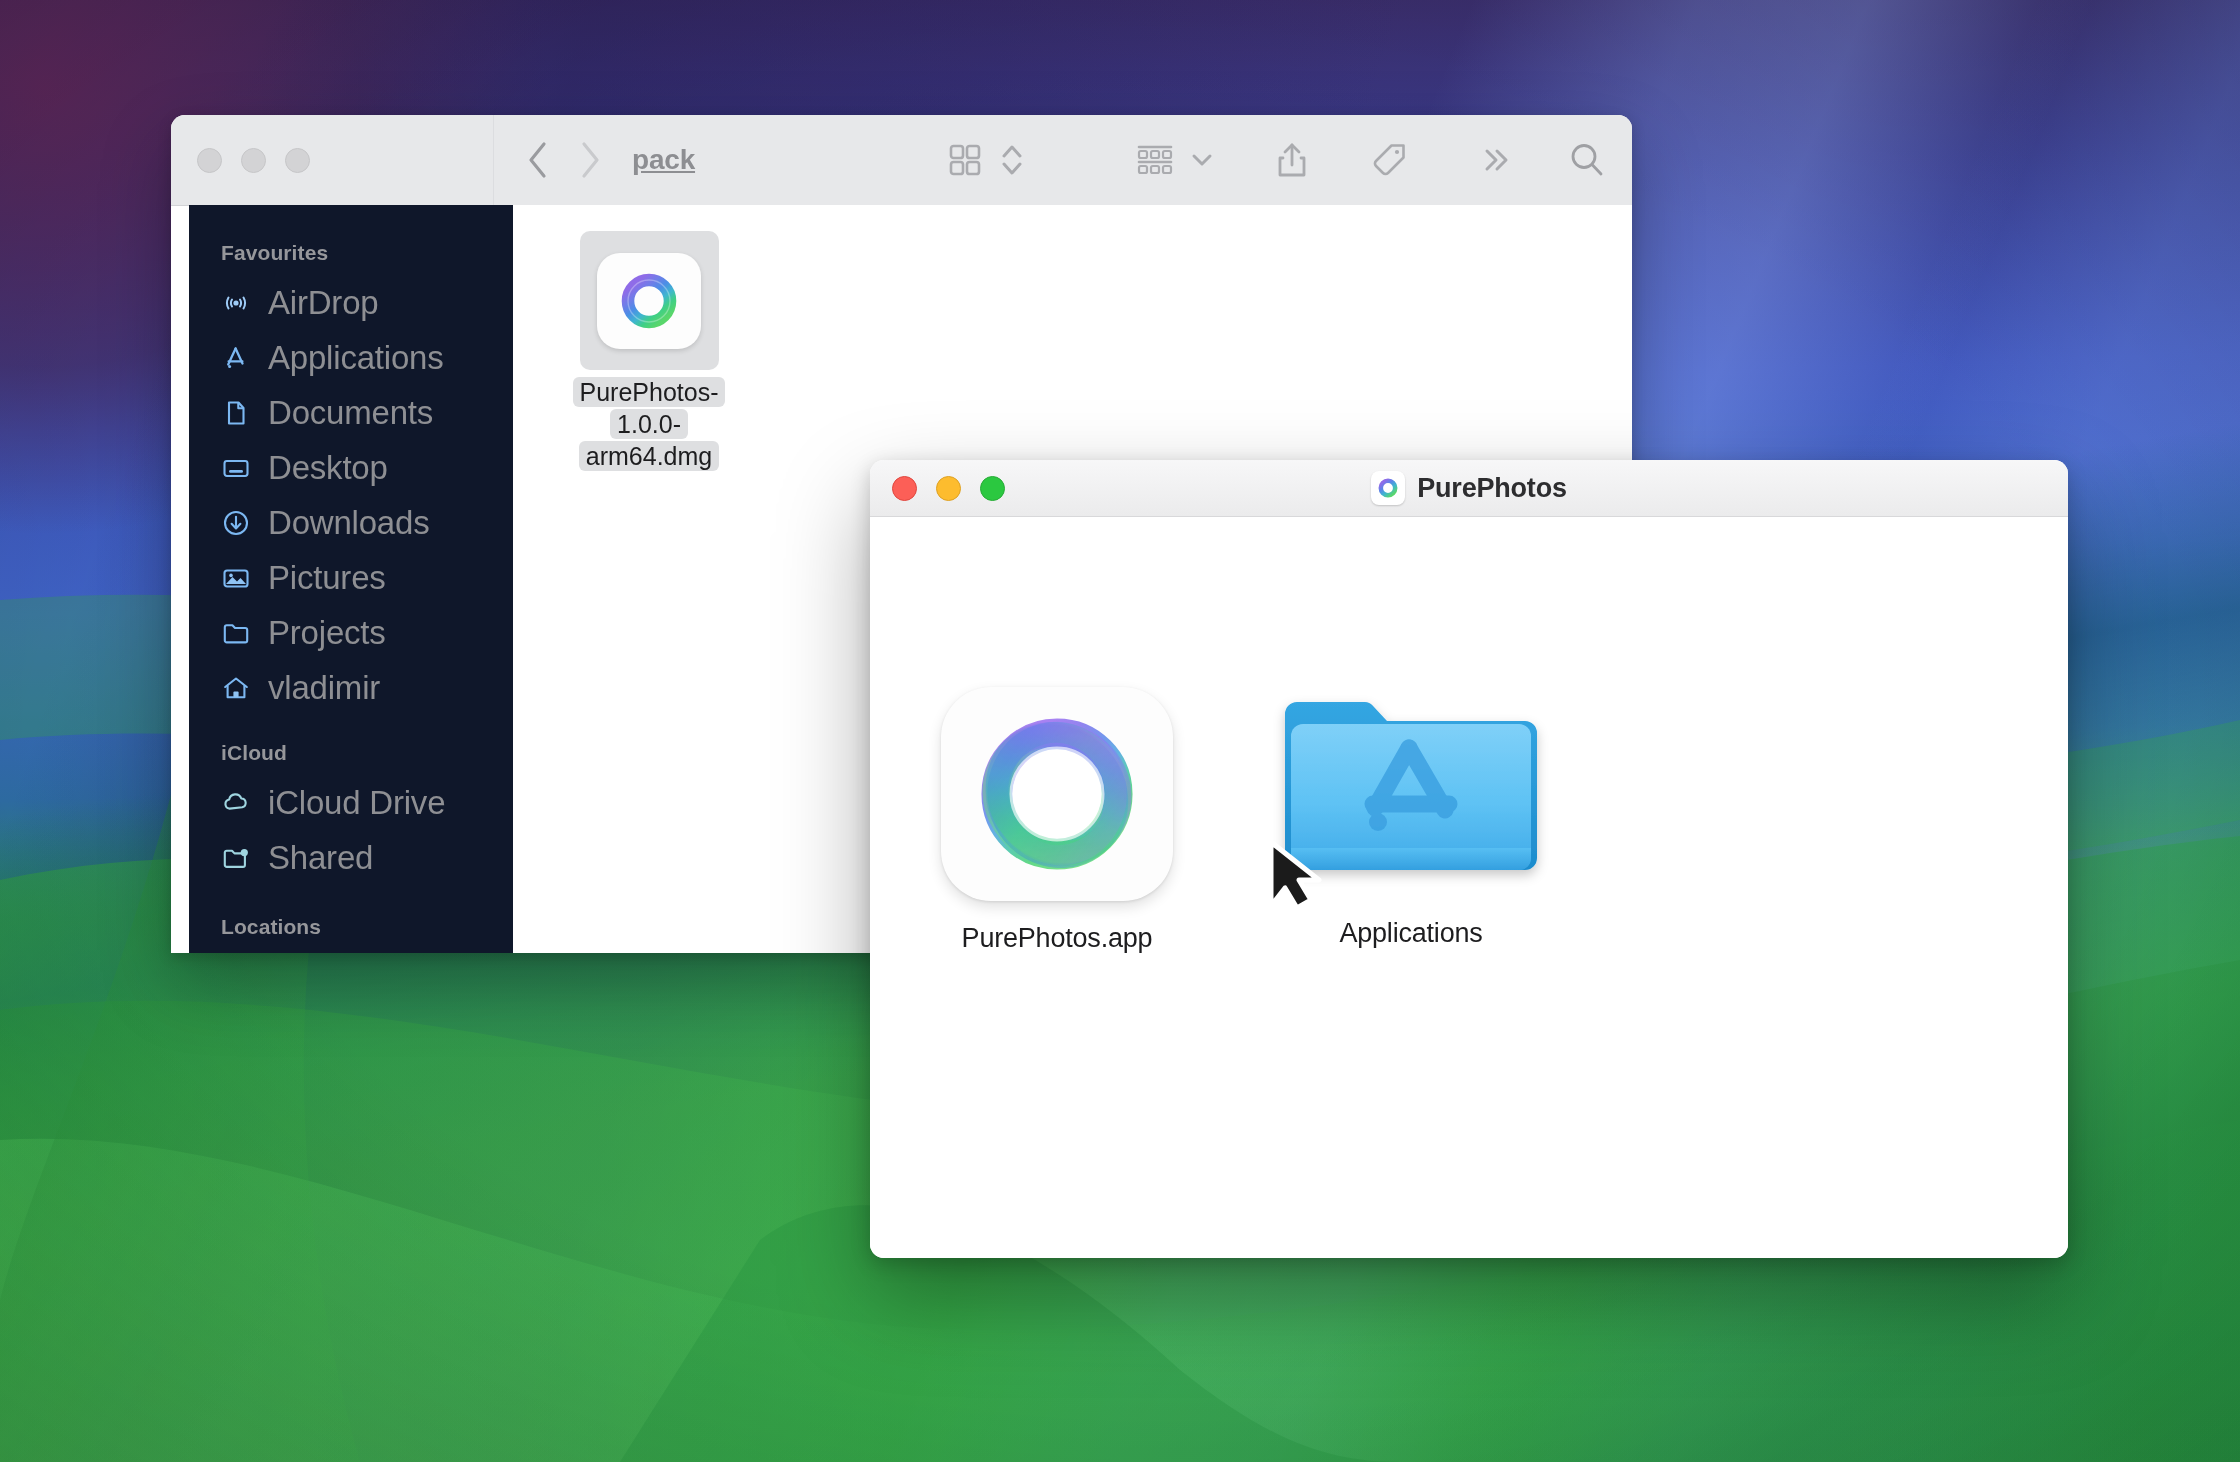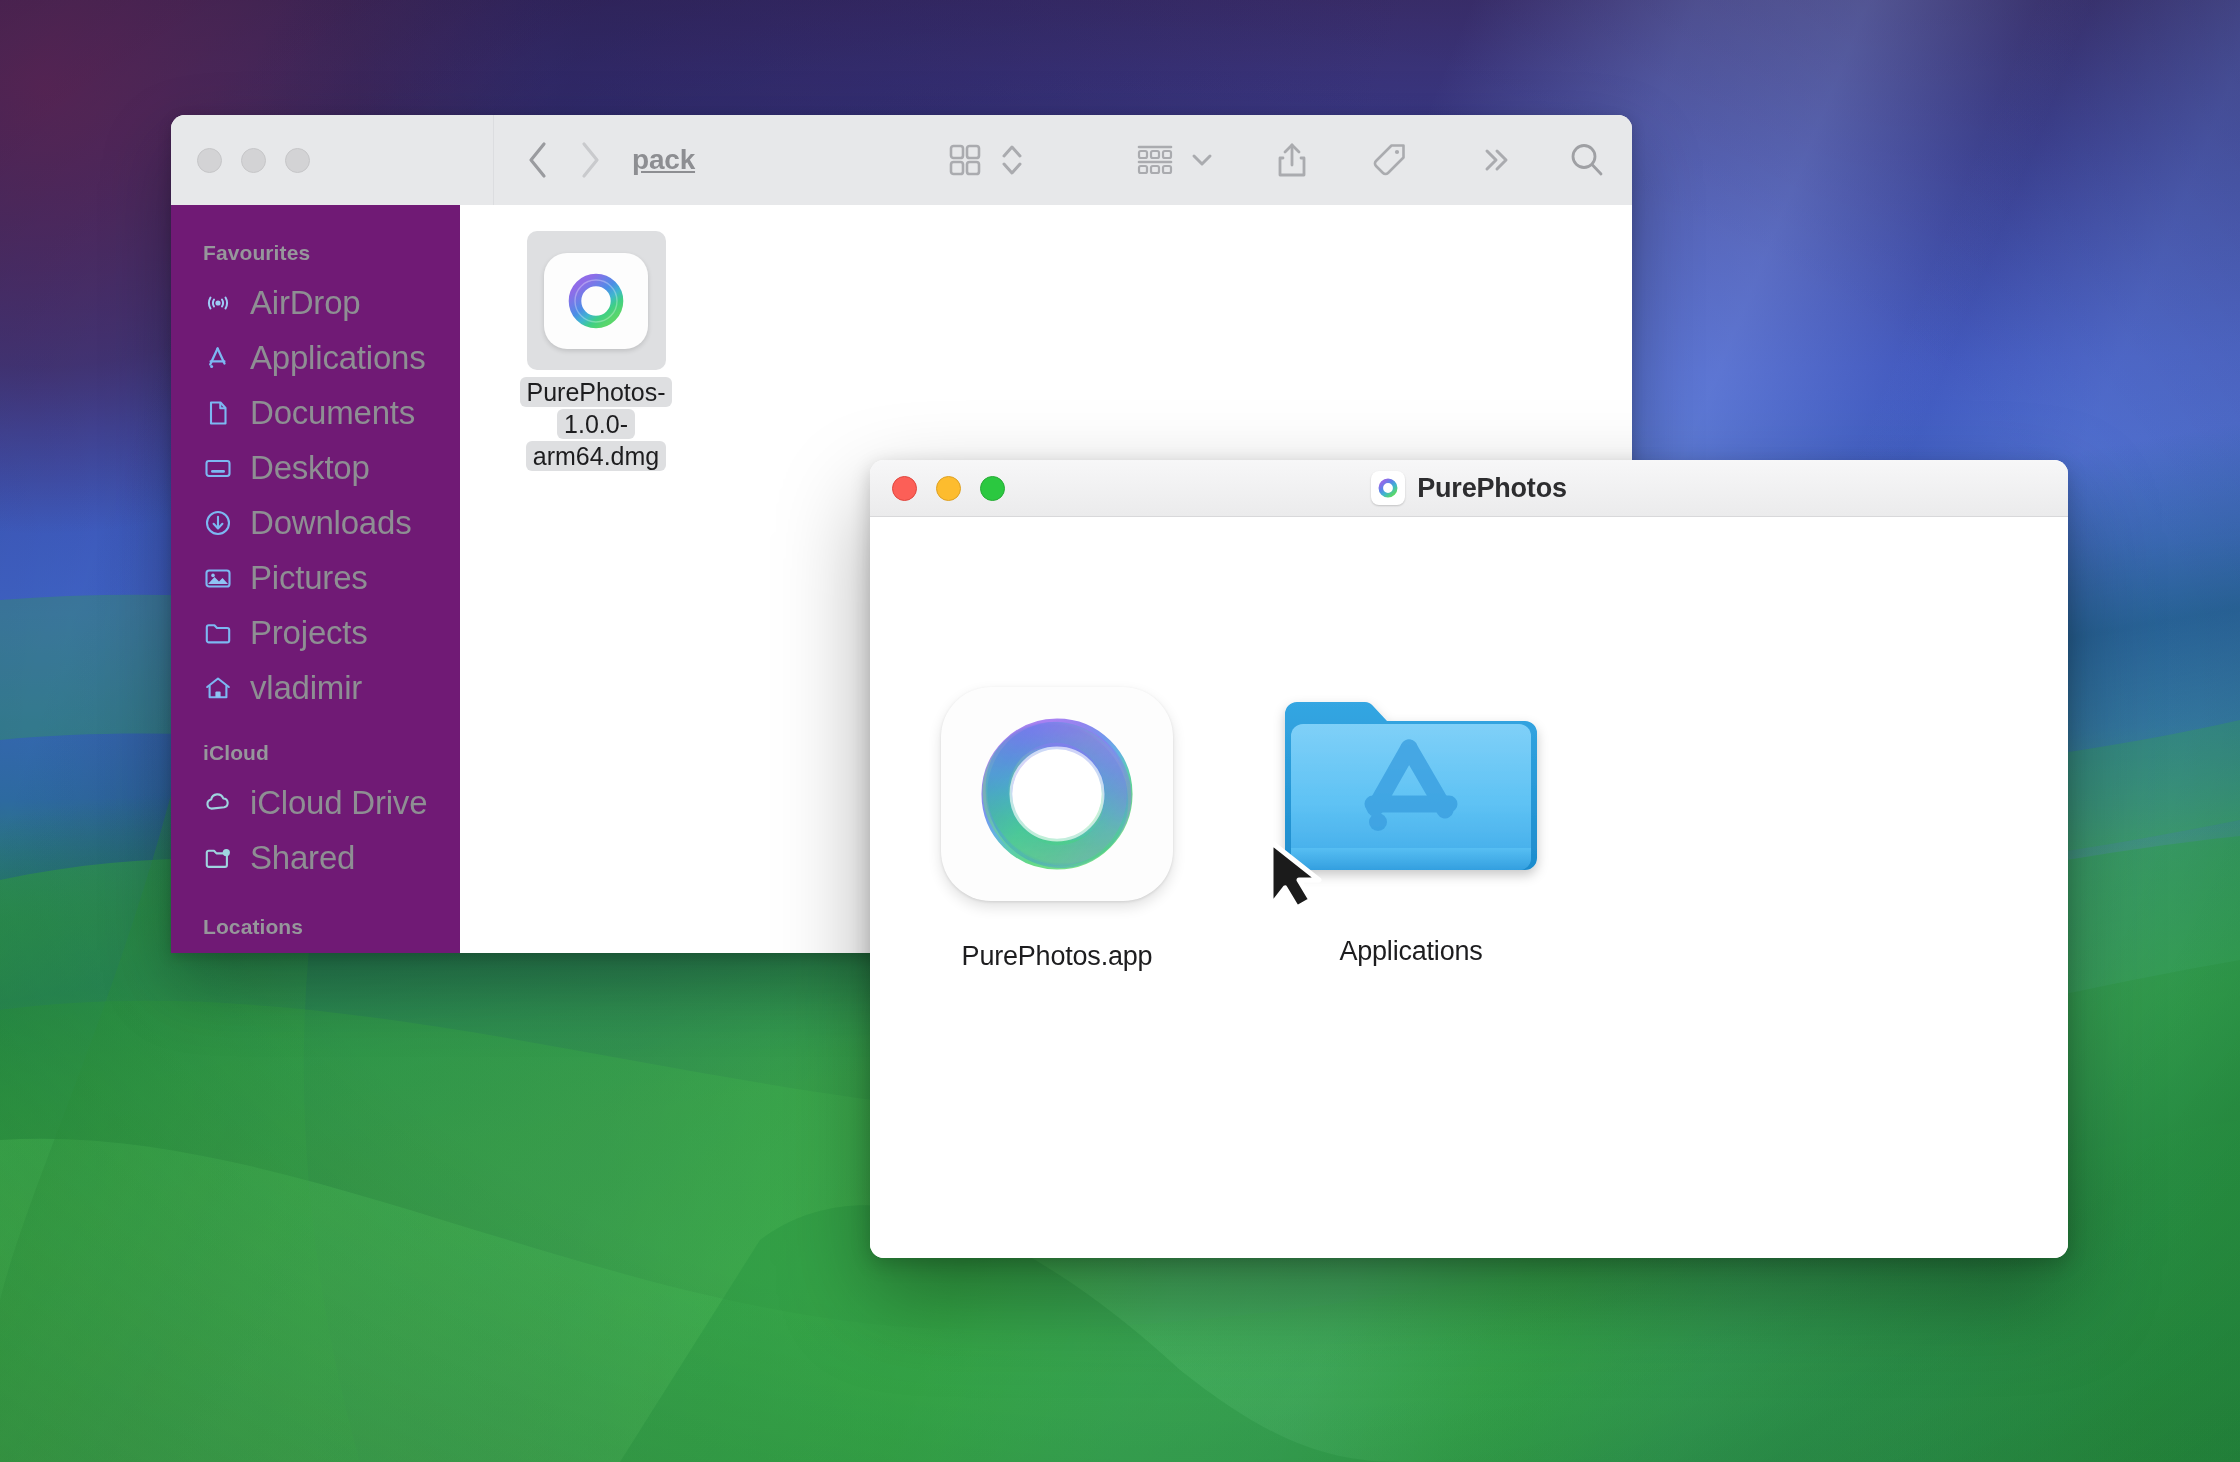--- a/index.html
+++ b/index.html
@@ -145,25 +145,26 @@
   .tb-group { display: flex; align-items: center; }
 
   #finder-body {
     position: absolute;
     left: 0; top: 90px;
     width: 1461px;
     height: 748px;
     display: flex;
   }
   #finder-sidebar {
-    width: 289px;
-    background: #701a75;
+    width: 324px;
+    background: #0f172a;
     padding-top: 22px;
     box-sizing: border-box;
     overflow: hidden;
+    margin-left: 18px;
   }
   .sb-section-title {
     font-size: 21px;
     font-weight: bold;
     color: #96979b;
     padding: 14px 0 10px 32px;
     letter-spacing: 0.1px;
   }
   .sb-item {
     display: flex;
@@ -271,21 +272,21 @@
   .dmg-item {
     position: absolute;
     width: 330px;
     display: flex;
     flex-direction: column;
     align-items: center;
   }
   #dmg-item-app { left: 22px; top: 170px; }
   #dmg-item-applications { left: 376px; top: 165px; }
   .dmg-item-label {
-    margin-top: 40px;
+    margin-top: 22px;
     font-size: 27px;
     color: #1d1d1f;
     letter-spacing: -0.2px;
   }
   .app-tile {
     width: 238px; height: 214px;
     display: flex; align-items: center; justify-content: center;
   }
 
   

